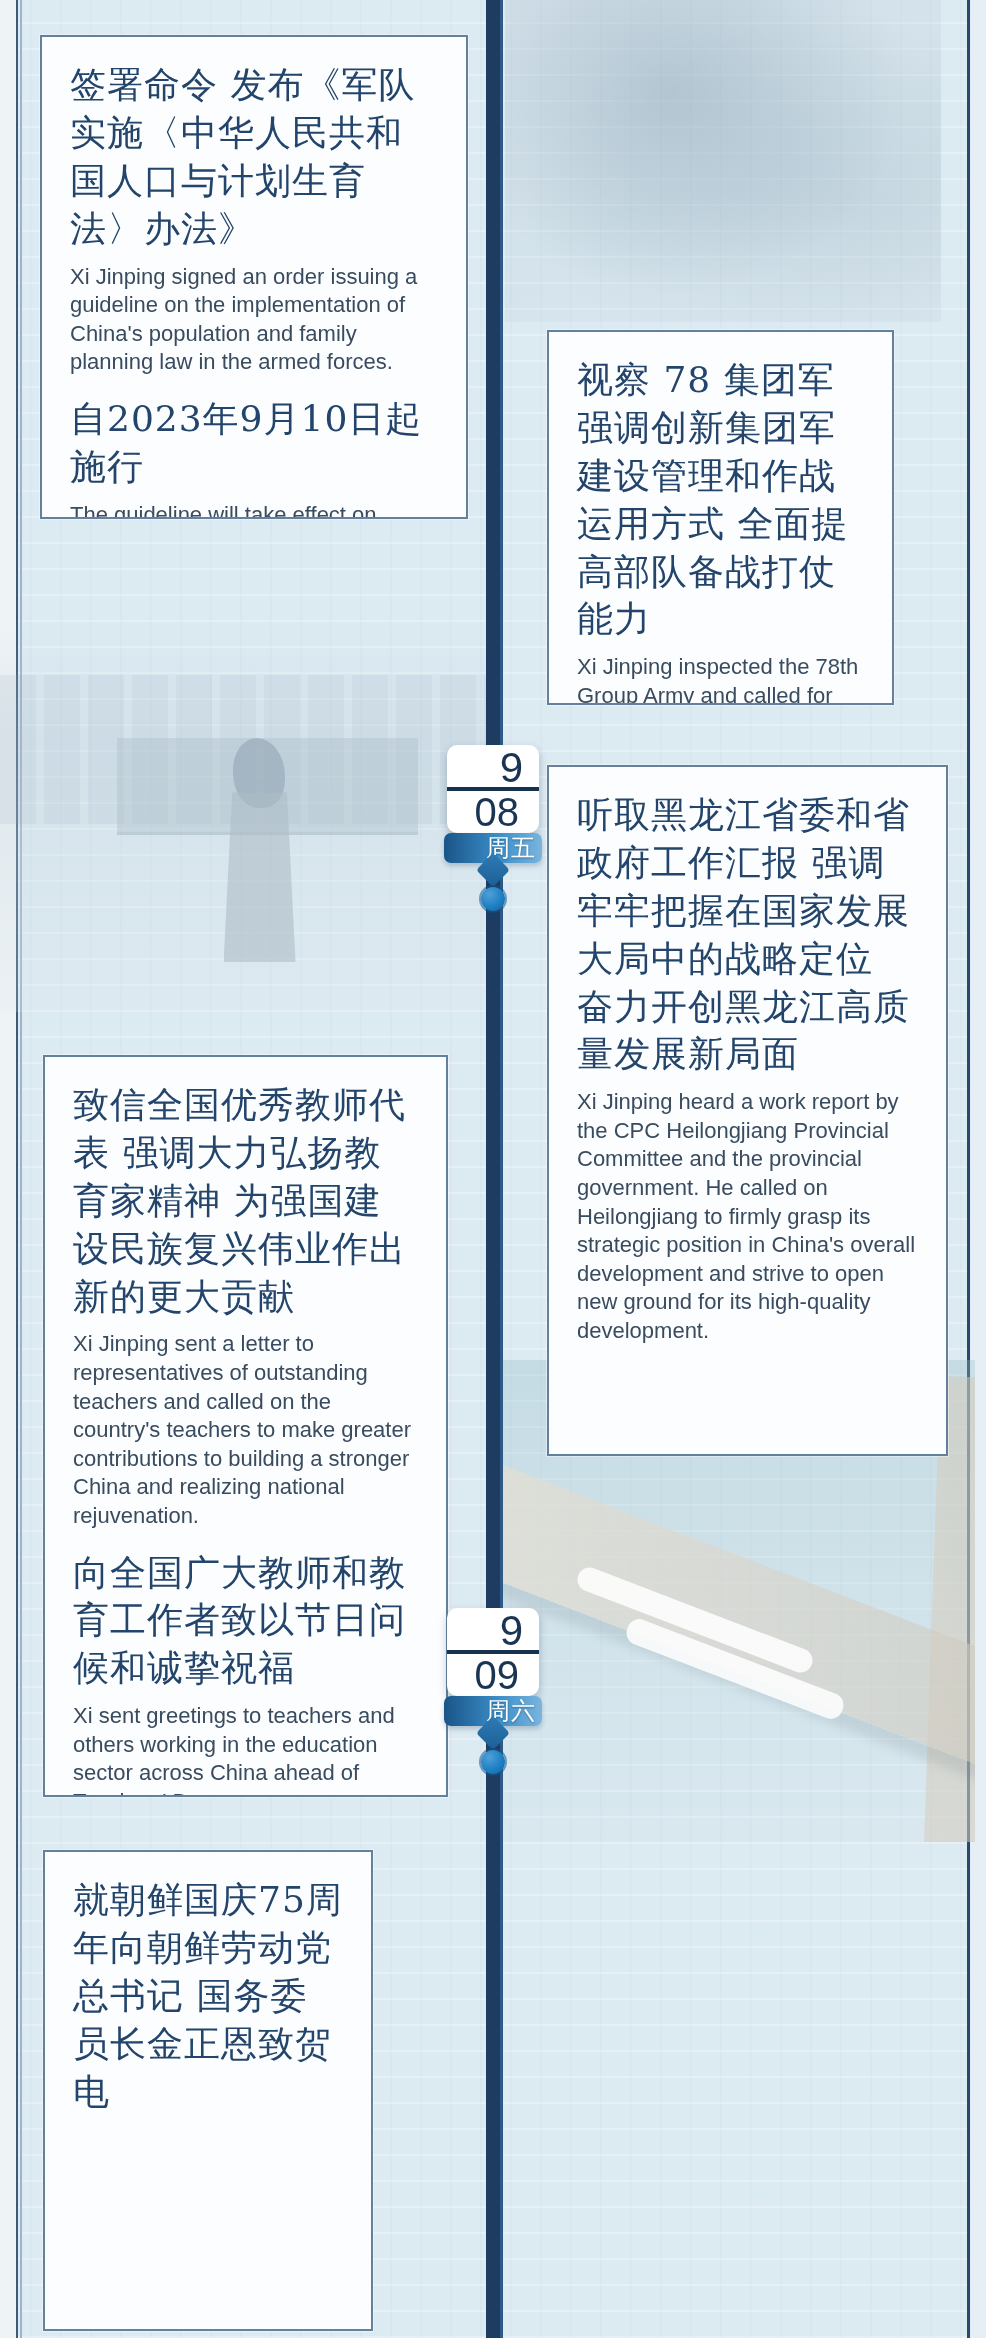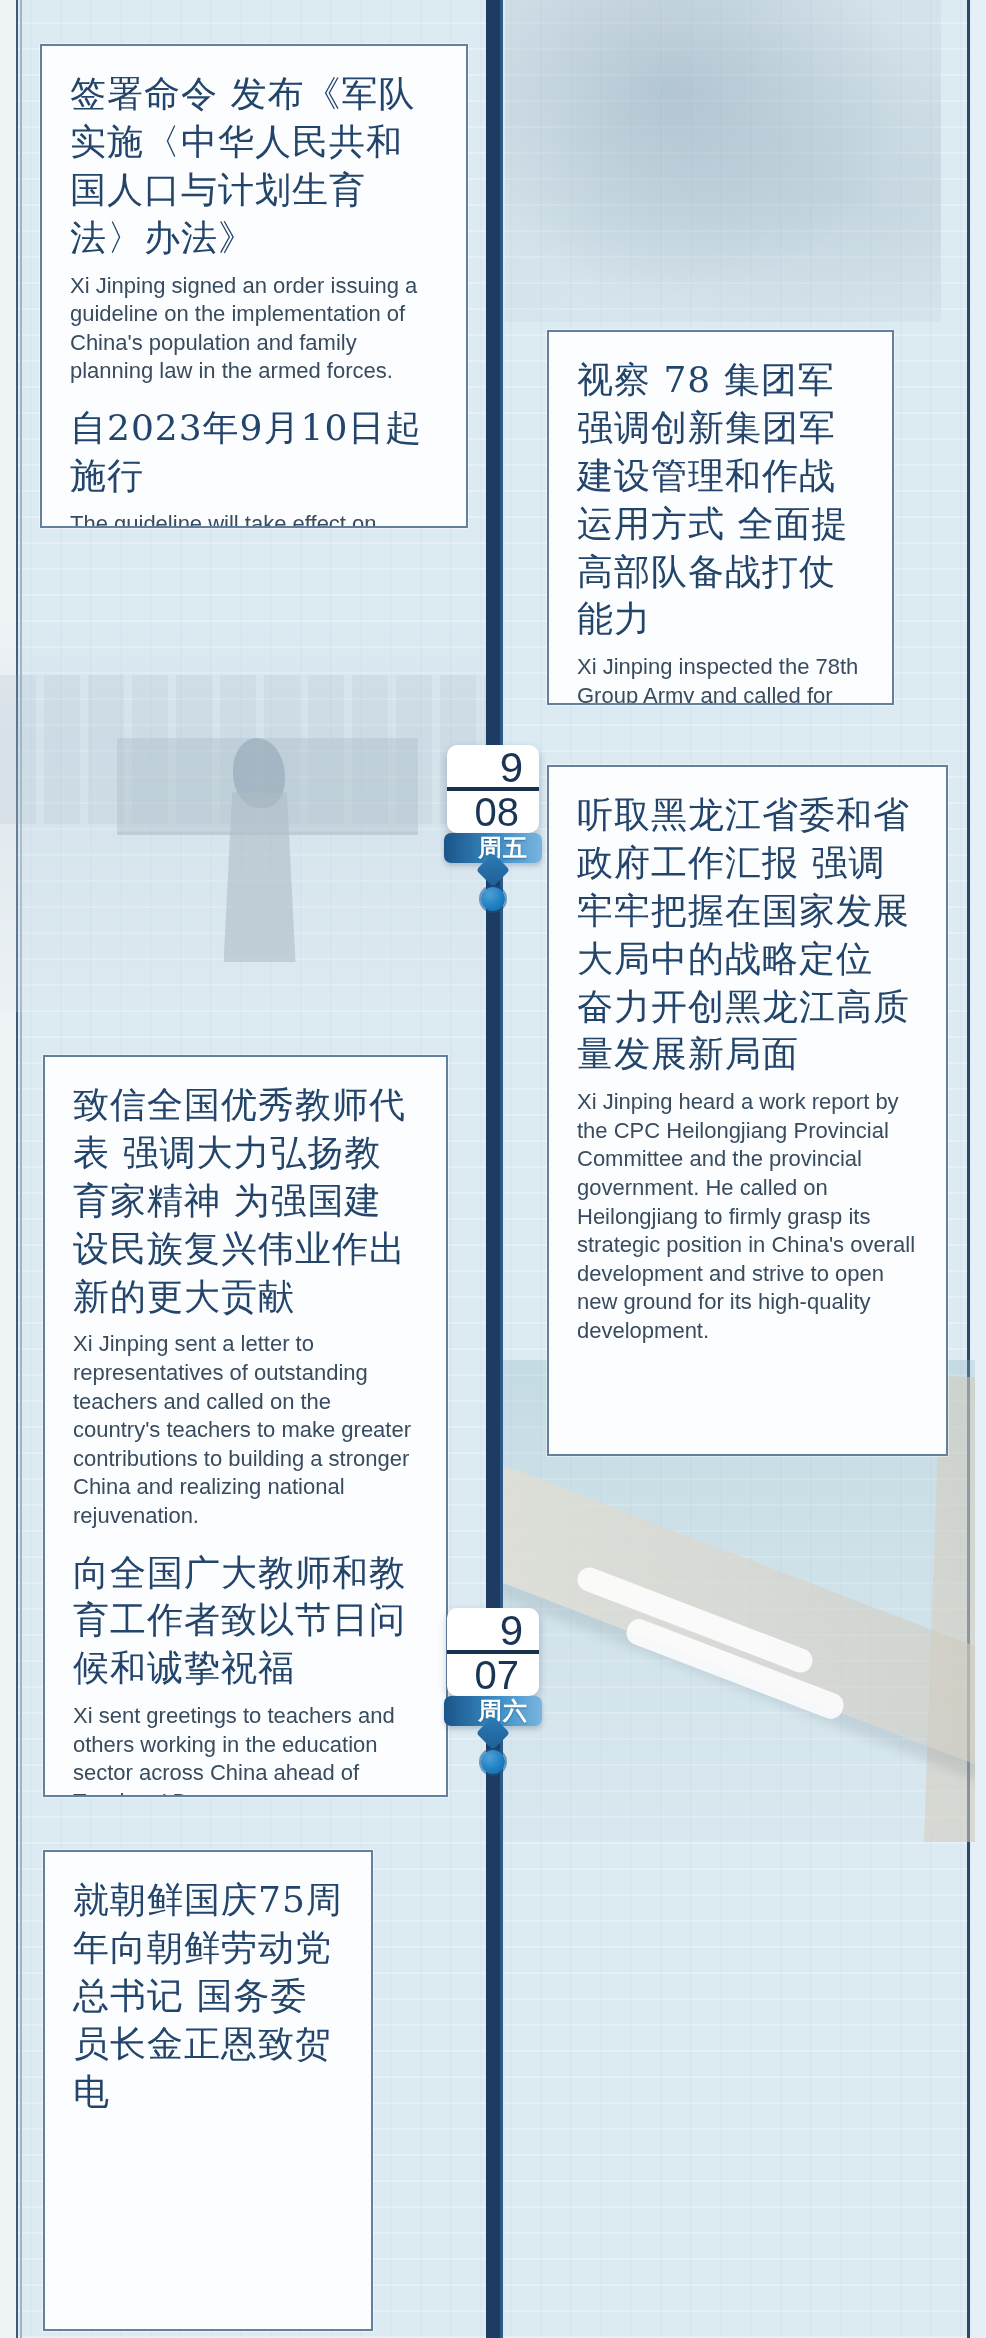--- a/index.html
+++ b/index.html
@@ -102,22 +102,22 @@
     color:#1a3553;
   }
   .weekday-ribbon{
     position:relative;margin:0 auto;width:98px;height:30px;
     border-radius:7px;
     background:linear-gradient(90deg,#1a5488 0%,#3b8ec8 55%,#7ab5de 100%);
     box-shadow:0 3px 5px rgba(40,70,100,.25);
     text-align:right;
   }
   .weekday-ribbon span{
-    display:inline-block;padding-right:14px;
-    font-size:24px;line-height:30px;font-weight:bold;color:#ffffff;
+    display:inline-block;padding-right:6px;
+    font-size:24px;line-height:30px;font-weight:normal;color:#ffffff;
     letter-spacing:1px;text-shadow:0 1px 2px rgba(20,60,95,.5);
   }
   .pointer{
     position:absolute;left:38px;width:24px;height:24px;
     background:linear-gradient(135deg,#2e7ab6,#1d5f96);
     border-radius:4px;transform:rotate(45deg);
   }
   .dot{
     position:absolute;left:38px;width:24px;height:24px;border-radius:50%;
     background:radial-gradient(circle at 35% 30%, #4fa0d6, #1e80c4 55%, #13639f);
@@ -148,21 +148,21 @@
   </div>
   <div class="photo photo-plank">
     <div class="post"></div>
     <div class="plank"></div>
     <div class="chalk c1"></div>
     <div class="chalk c2"></div>
   </div>
 
   <div class="timeline-bar"></div>
 
-  <section class="card" style="left:40px;top:44px;width:428px;height:484px;">
+  <section class="card" style="left:40px;top:35px;width:428px;height:484px;">
     <h2 class="zh">签署命令 发布《军队实施〈中华人民共和国人口与计划生育法〉办法》</h2>
     <p class="en">Xi Jinping signed an order issuing a guideline on the implementation of China's population and family planning law in the armed forces.</p>
     <h2 class="zh second">自2023年9月10日起施行</h2>
     <p class="en">The guideline will take effect on September 10.</p>
   </section>
 
   <section class="card" style="left:547px;top:330px;width:347px;height:375px;">
     <h2 class="zh">视察 78 集团军 强调创新集团军建设管理和作战运用方式 全面提高部队备战打仗能力</h2>
     <p class="en">Xi Jinping inspected the 78th Group Army and called for comprehensively enhancing the troops' combat readiness.</p>
   </section>
@@ -191,21 +191,21 @@
     <div class="weekday-ribbon">
       <span>周五</span>
     </div>
     <div class="pointer"></div>
     <div class="dot"></div>
   </div>
 
   <div class="marker" style="top:1608px;height:170px;">
     <div class="date-box">
       <div class="month">9</div>
-      <div class="day">07</div>
+      <div class="day">09</div>
     </div>
     <div class="weekday-ribbon">
       <span>周六</span>
     </div>
     <div class="pointer"></div>
     <div class="dot"></div>
   </div>
 
 </div>
 

